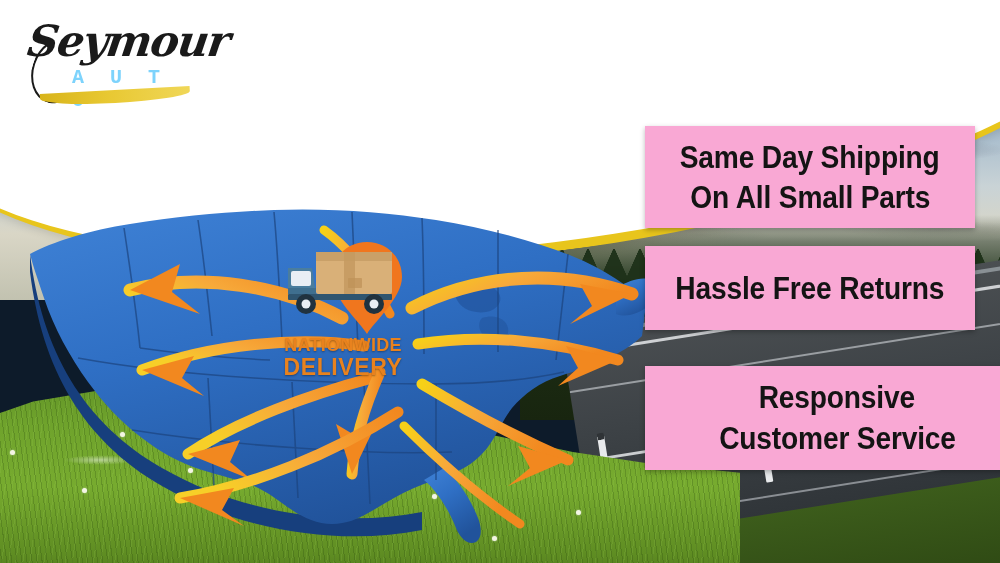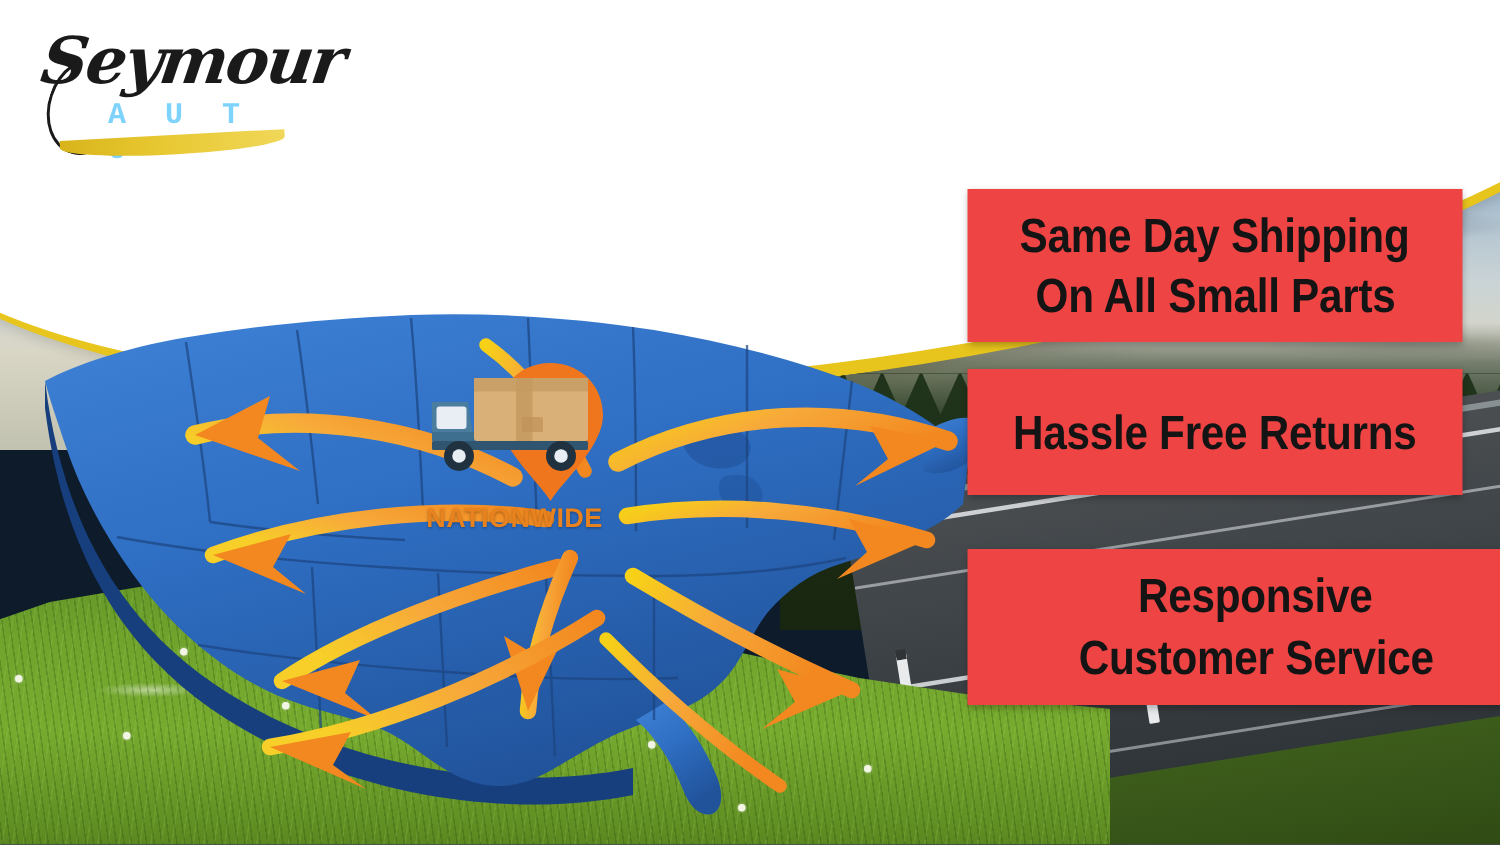--- a/index.html
+++ b/index.html
@@ -231,21 +231,21 @@
   }
   .nd-line1 { font-size: 18px; letter-spacing: 0.3px; line-height: 20px; }
   .nd-line2 { font-size: 23px; letter-spacing: 0.6px; line-height: 25px; }
 
   
   .truck { position: absolute; left: 14px; top: 8px; width: 120px; height: 72px; }
 
   
   .ybox {
     position: absolute;
-    background: #ef4444;
+    background: #f9a8d4;
     display: flex;
     flex-direction: column;
     align-items: center;
     justify-content: center;
     box-shadow: 0 2px 5px rgba(0,0,0,0.28);
   }
   .ybox .line {
     font-family: "Liberation Sans Narrow", "Liberation Sans", sans-serif;
     font-weight: 700;
     color: #141414;
@@ -432,20 +432,21 @@
       <rect x="6" y="46" width="104" height="6" rx="1" fill="#2f5570"></rect>
 
       <circle cx="24" cy="56" r="10" fill="#20323f"></circle>
       <circle cx="24" cy="56" r="4.5" fill="#e9eef5"></circle>
       <circle cx="92" cy="56" r="10" fill="#20323f"></circle>
       <circle cx="92" cy="56" r="4.5" fill="#e9eef5"></circle>
     </svg>
 
     <div class="nd-text">
       <div class="nd-line1">NATIONWIDE</div>
+      <div class="nd-line2">DELIVERY</div>
     </div>
   </div>
 
   <div class="ybox" id="ybox-1">
     <div class="line">Same Day Shipping</div>
     <div class="line">On All Small Parts</div>
   </div>
 
   <div class="ybox" id="ybox-2">
     <div class="line">Hassle Free Returns</div>

